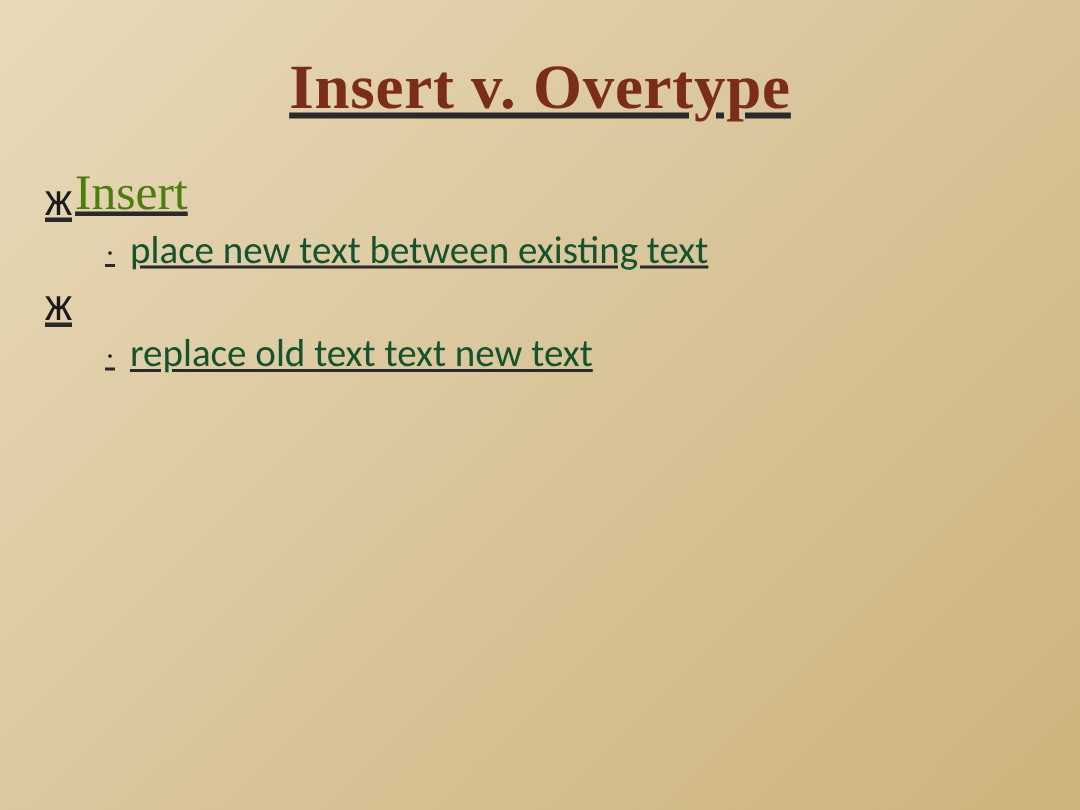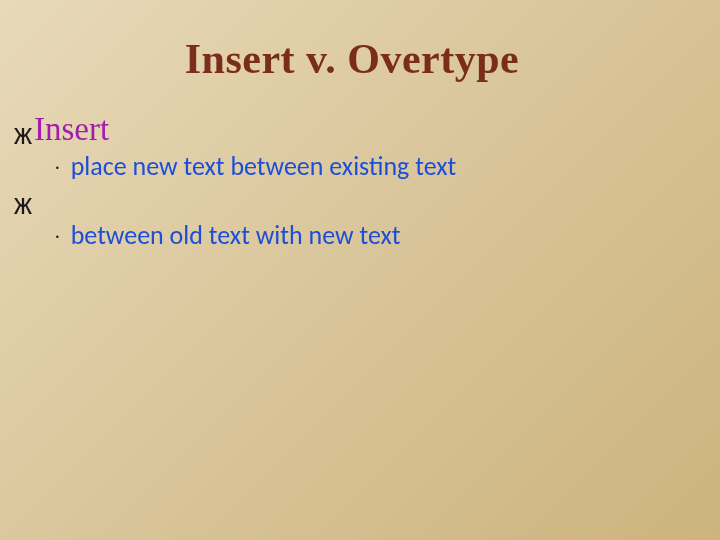--- a/index.html
+++ b/index.html
@@ -13,21 +13,22 @@
     overflow: hidden;
   }
   body {
     background: linear-gradient(135deg, #e8d9b8 0%, #d9c59a 50%, #cdb37d 100%);
     font-family: Georgia, 'Times New Roman', serif;
     color: #2a2a2a;
   }
   .slide {
     width: 100%;
     height: 100%;
-    padding: 30px 30px 30px 14px;
+    padding: 30px 30px 30px 30px;
+    text-decoration: underline;
   }
   .title {
     font-size: 42px;
     font-weight: bold;
     text-align: center;
     color: #7a2e1a;
     margin-top: 5px;
     margin-bottom: 28px;
     letter-spacing: 0.5px;
   }
@@ -47,38 +48,38 @@
     font-size: 30px;
     color: #1a1a1a;
     margin-right: 2px;
     line-height: 1;
     font-weight: normal;
     position: relative;
     top: 4px;
   }
   .heading-text {
     font-size: 33px;
-    color: #a21caf;
+    color: #4d7c0f;
     font-weight: normal;
   }
   .sub-row {
     display: flex;
     align-items: baseline;
     padding-left: 40px;
     margin-bottom: 5px;
   }
   .dot-icon {
     font-size: 20px;
     color: #1a1a1a;
     margin-right: 10px;
     line-height: 1;
   }
   .sub-text {
     font-size: 26px;
-    color: #1d4ed8;
+    color: #14532d;
     font-family: Calibri, 'Segoe UI', sans-serif;
   }
 </style>
 </head>
 <body>
 
 <div class="slide">
   <h1 class="title">Insert v. Overtype</h1>
   <div class="content">
 
@@ -92,18 +93,18 @@
         <span class="sub-text">place new text between existing text</span>
       </div>
     </div>
 
     <div class="item">
       <div class="heading-row">
         <span class="asterisk-icon">ж</span>
       </div>
       <div class="sub-row">
         <span class="dot-icon">·</span>
-        <span class="sub-text">between old text with new text</span>
+        <span class="sub-text">replace old text text new text</span>
       </div>
     </div>
 
   </div>
 </div>
 
 </body></html>

